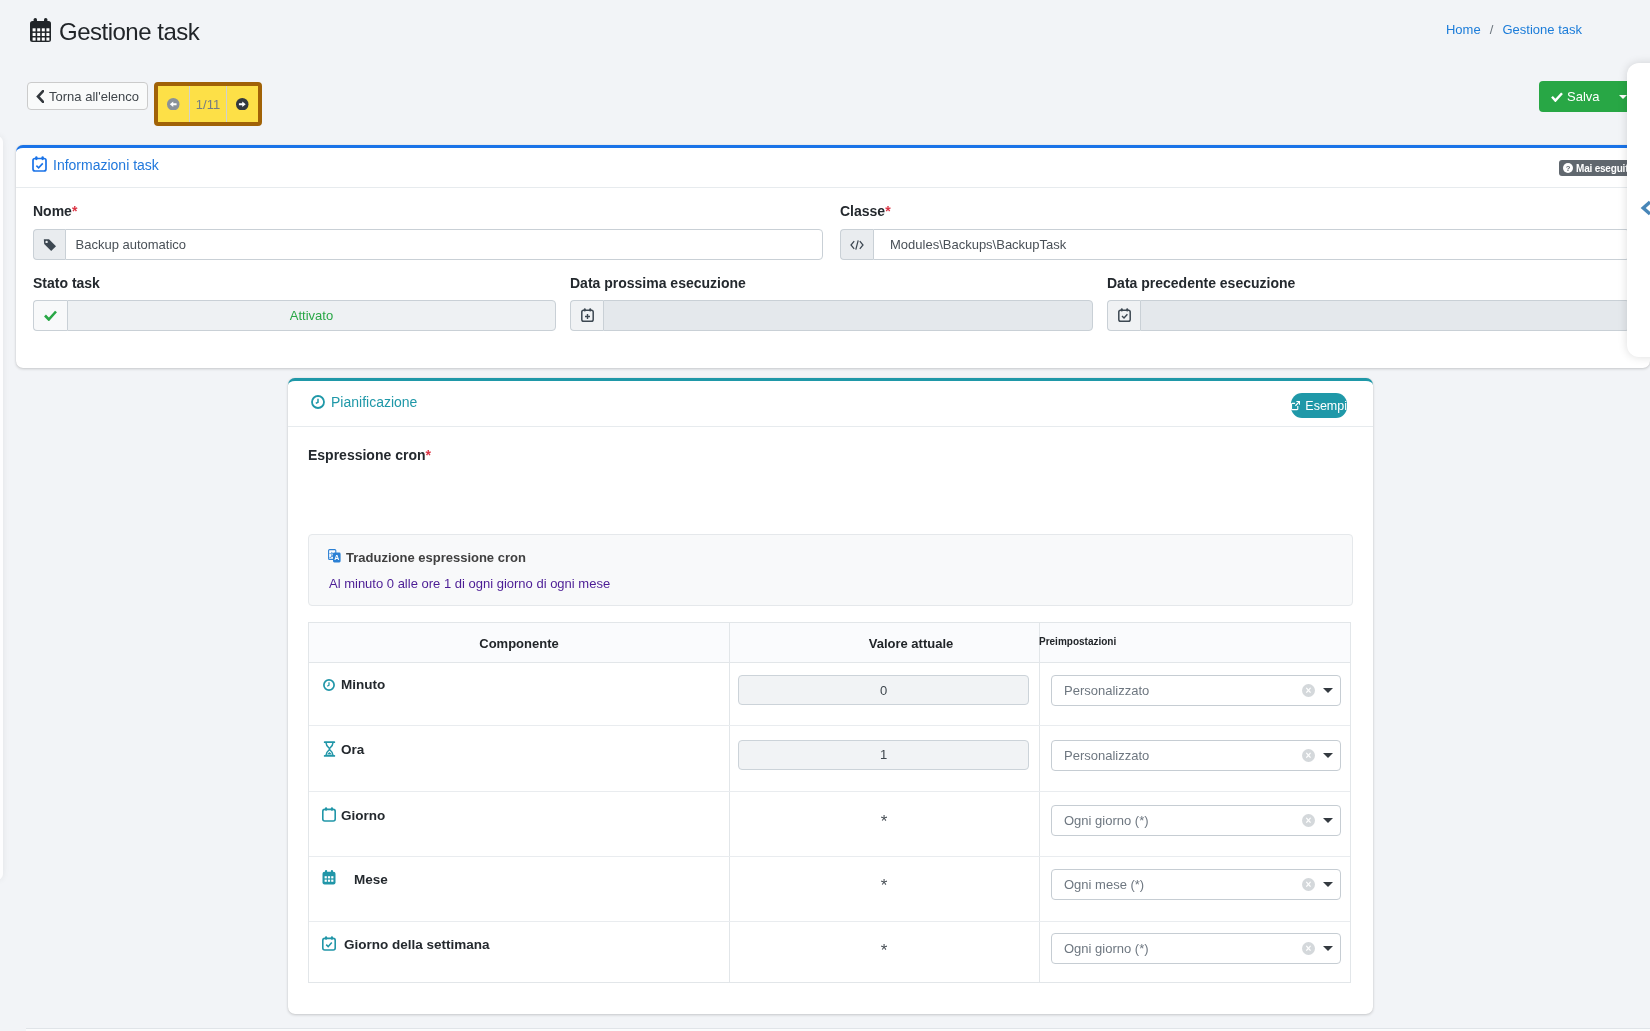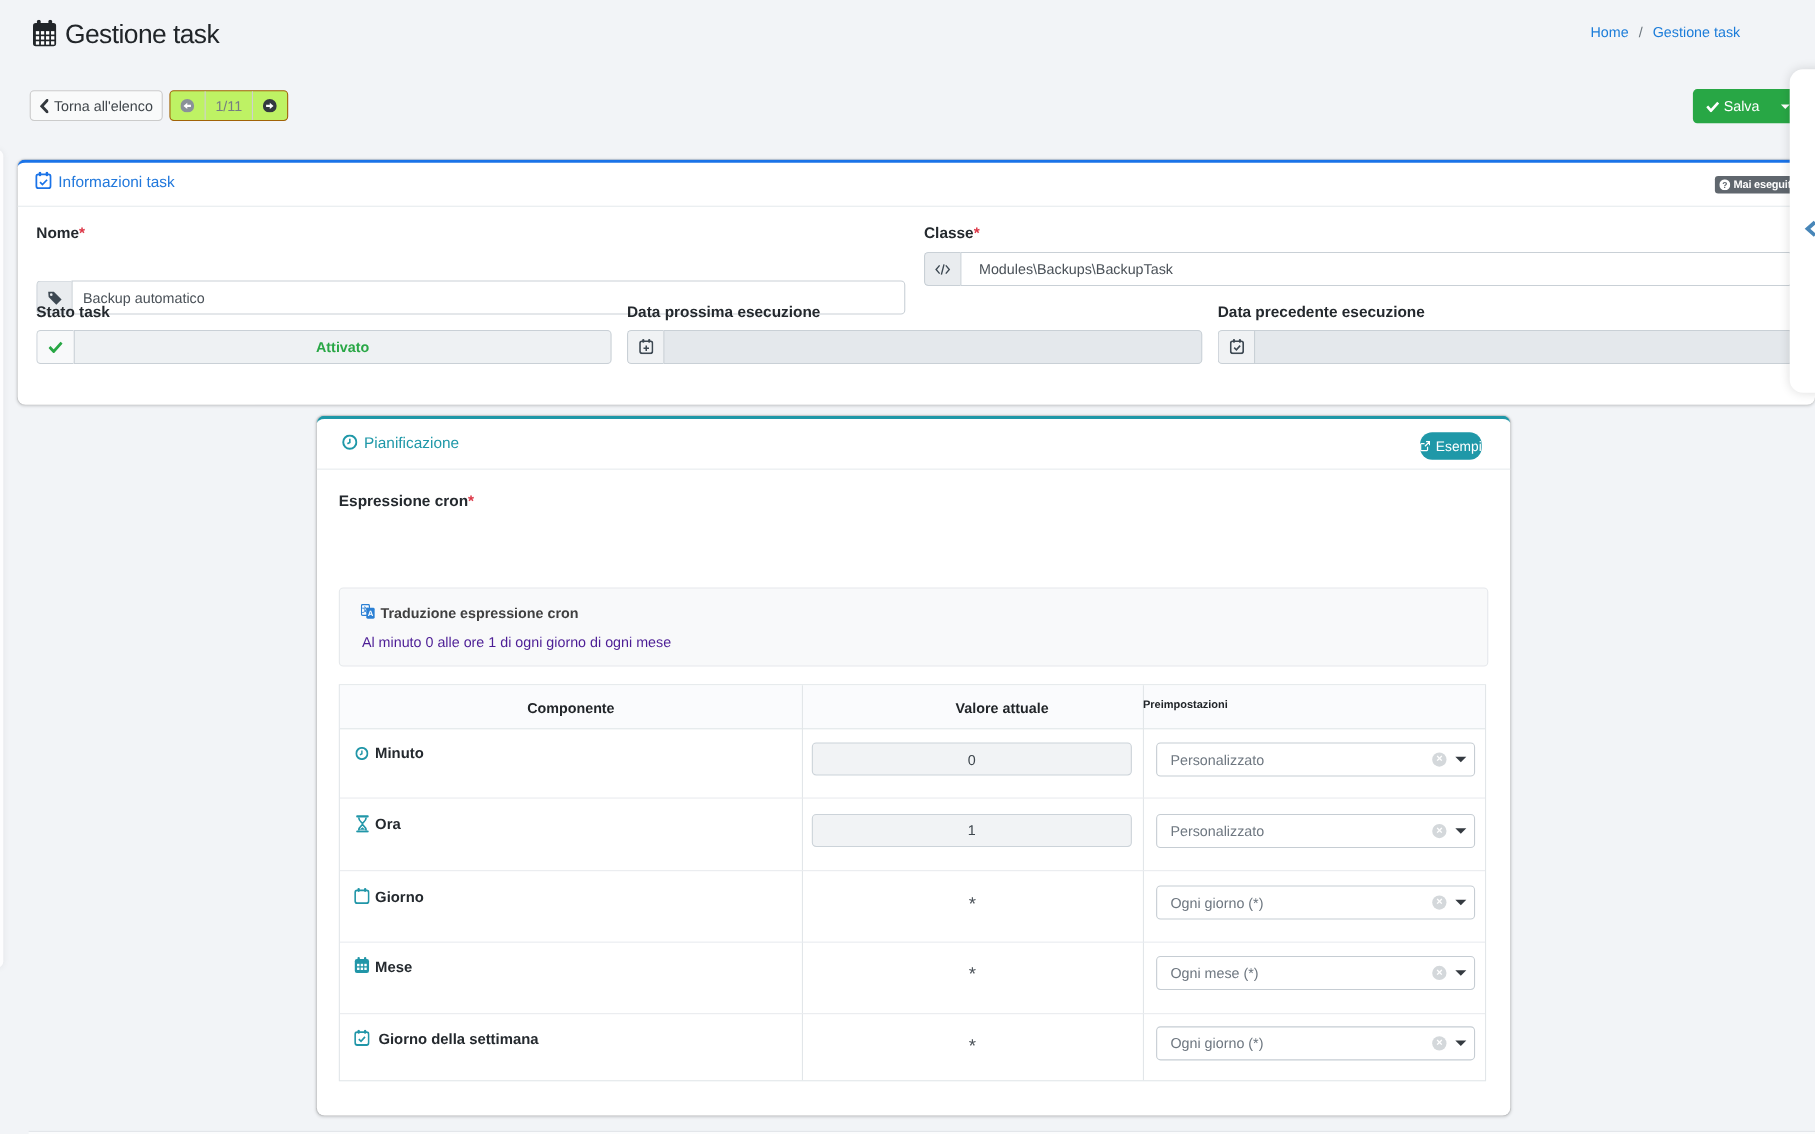--- a/index.html
+++ b/index.html
@@ -48,21 +48,21 @@
   <span style="color:#6c757d;padding:0 5.5px;">/</span>
   <span style="color:#1b7cd9;">Gestione task</span>
 </div>
 
 <div class="abs" style="left:27px;top:82px;width:121px;height:28px;background:#f9fafa;border:1px solid #cbcbcb;border-radius:4px;display:flex;align-items:center;justify-content:center;font-size:13px;color:#3f454a;">
   <svg width="8" height="13" viewBox="0 0 8 13" style="margin-right:5px">
       <path d="M7 1.2 L2 6.5 L7 11.8" fill="none" stroke="#33383d" stroke-width="2.6" stroke-linecap="round"></path>
     </svg>
   Torna all'elenco
 </div>
-<div class="abs" style="left:154px;top:82px;width:108px;height:28px;background:#bef264;border:1px solid #a16207;border-radius:4px;display:flex;">
+<div class="abs" style="left:154px;top:82px;width:108px;height:44px;background:#fde047;border:4px solid #a16207;border-radius:4px;display:flex;">
   <div style="width:32px;border-right:1px solid #cfd0d1;display:flex;align-items:center;justify-content:center;">
     <svg width="12.5" height="12.5" viewBox="0 0 12 12">
         <circle cx="6" cy="6" r="6" fill="#8a9199"></circle>
         <path d="M9.2 5.1 L6 5.1 L6 3.3 L2.7 6 L6 8.7 L6 6.9 L9.2 6.9 Z" fill="#fff"></path>
       </svg>
   </div>
   <div style="flex:1;display:flex;align-items:center;justify-content:center;font-size:13px;color:#757c82;">1/11</div>
   <div style="width:32px;border-left:1px solid #cfd0d1;display:flex;align-items:center;justify-content:center;">
     <svg width="12.5" height="12.5" viewBox="0 0 12 12">
         <circle cx="6" cy="6" r="6" fill="#33393f"></circle>
@@ -90,21 +90,21 @@
 
   <div class="abs" style="left:1543px;top:12px;height:16px;background:#60676e;border-radius:3px;display:flex;align-items:center;color:#fff;font-size:10px;letter-spacing:-0.2px;font-weight:bold;padding:0 6px 0 4px;white-space:nowrap;">
     <svg width="10" height="10" viewBox="0 0 11 11" style="margin-right:3px;">
         <circle cx="5.5" cy="5.5" r="5.5" fill="#fff"></circle>
         <text x="5.5" y="8.6" font-size="8.5" font-weight="bold" fill="#60676e" text-anchor="middle">?</text>
       </svg>
     Mai eseguito
   </div>
 
   <div class="lbl" style="left:17px;top:55px;">Nome<span class="req">*</span></div>
-  <div class="ig" style="left:17px;top:81px;width:790px;height:31px;margin-top:26px;">
+  <div class="ig" style="left:17px;top:81px;width:790px;height:31px;">
     <div class="addon" style="width:32px;">
       <svg width="14" height="14" viewBox="0 0 14 14">
           <path d="M0.8 1.2 L6 1.2 L13 8.2 L8.2 13 L1.2 6 Z" fill="#3d4852" transform="rotate(0 7 7)"></path>
           <circle cx="3.6" cy="3.9" r="1.2" fill="#e9ecef"></circle>
         </svg>
     </div>
     <div class="field" style="background:#fff;padding-left:9.5px;">Backup automatico</div>
   </div>
 
   <div class="lbl" style="left:824px;top:55px;">Classe<span class="req">*</span></div>
@@ -117,21 +117,21 @@
     <div class="field" style="background:#fff;padding-left:16px;">Modules\Backups\BackupTask</div>
   </div>
 
   <div class="lbl" style="left:17px;top:126.5px;">Stato task</div>
   <div class="ig" style="left:17px;top:152px;width:523px;height:30.5px;">
     <div class="addon" style="width:34px;background:#f8f9fa;">
       <svg width="13" height="11" viewBox="0 0 13 11">
           <path d="M1 5.5 L4.8 9.5 L12 1.5" fill="none" stroke="#28a745" stroke-width="2.6"></path>
         </svg>
     </div>
-    <div class="field" style="background:#eef1f3;justify-content:center;font-weight:bold;color:#28a745;font-size:13px;">Attivato</div>
+    <div class="field" style="background:#eef1f3;justify-content:center;font-weight:normal;color:#28a745;font-size:13px;">Attivato</div>
   </div>
 
   <div class="lbl" style="left:554px;top:126.5px;">Data prossima esecuzione</div>
   <div class="ig" style="left:554px;top:152px;width:523px;height:30.5px;">
     <div class="addon" style="width:33px;background:#f0f2f4;">
       <svg width="13" height="14" viewBox="0 0 13 14">
           <rect x="0.8" y="2.2" width="11.4" height="11" rx="1.8" fill="none" stroke="#3d4852" stroke-width="1.5"></rect>
           <rect x="2.8" y="0.2" width="2" height="3.4" rx="1" fill="#3d4852"></rect>
           <rect x="8.2" y="0.2" width="2" height="3.4" rx="1" fill="#3d4852"></rect>
           <path d="M6.5 6 L6.5 11 M4 8.5 L9 8.5" stroke="#3d4852" stroke-width="1.4"></path>
@@ -239,21 +239,21 @@
         <rect x="8.9" y="0" width="2.1" height="4" rx="1" fill="#2196a8"></rect>
         <g fill="#fff">
           <rect x="2.6" y="6.2" width="2.2" height="2.2"></rect>
           <rect x="5.9" y="6.2" width="2.2" height="2.2"></rect>
           <rect x="9.2" y="6.2" width="2.2" height="2.2"></rect>
           <rect x="2.6" y="9.6" width="2.2" height="2.2"></rect>
           <rect x="5.9" y="9.6" width="2.2" height="2.2"></rect>
           <rect x="9.2" y="9.6" width="2.2" height="2.2"></rect>
         </g>
       </svg>
-    <div class="lbl rlbl" style="left:32px;top:248.5px;text-align:center;">Mese</div>
+    <div class="lbl rlbl" style="left:45px;top:248.5px;text-align:center;">Mese</div>
     <div class="abs" style="left:420px;top:253px;width:310px;text-align:center;font-size:17px;color:#495057;">*</div>
     <div class="sel" style="left:742px;top:245.5px;">
         <div class="txt">Ogni mese (*)</div>
         <div class="clr">×</div>
         <div class="car"></div>
       </div>
 
     <svg class="abs" style="left:12.5px;top:313px;" width="14" height="15" viewBox="0 0 14 15">
         <rect x="0.8" y="2.4" width="12.4" height="11.6" rx="2" fill="none" stroke="#2196a8" stroke-width="1.6"></rect>
         <rect x="3" y="0.2" width="2.1" height="3.6" rx="1" fill="#2196a8"></rect>

